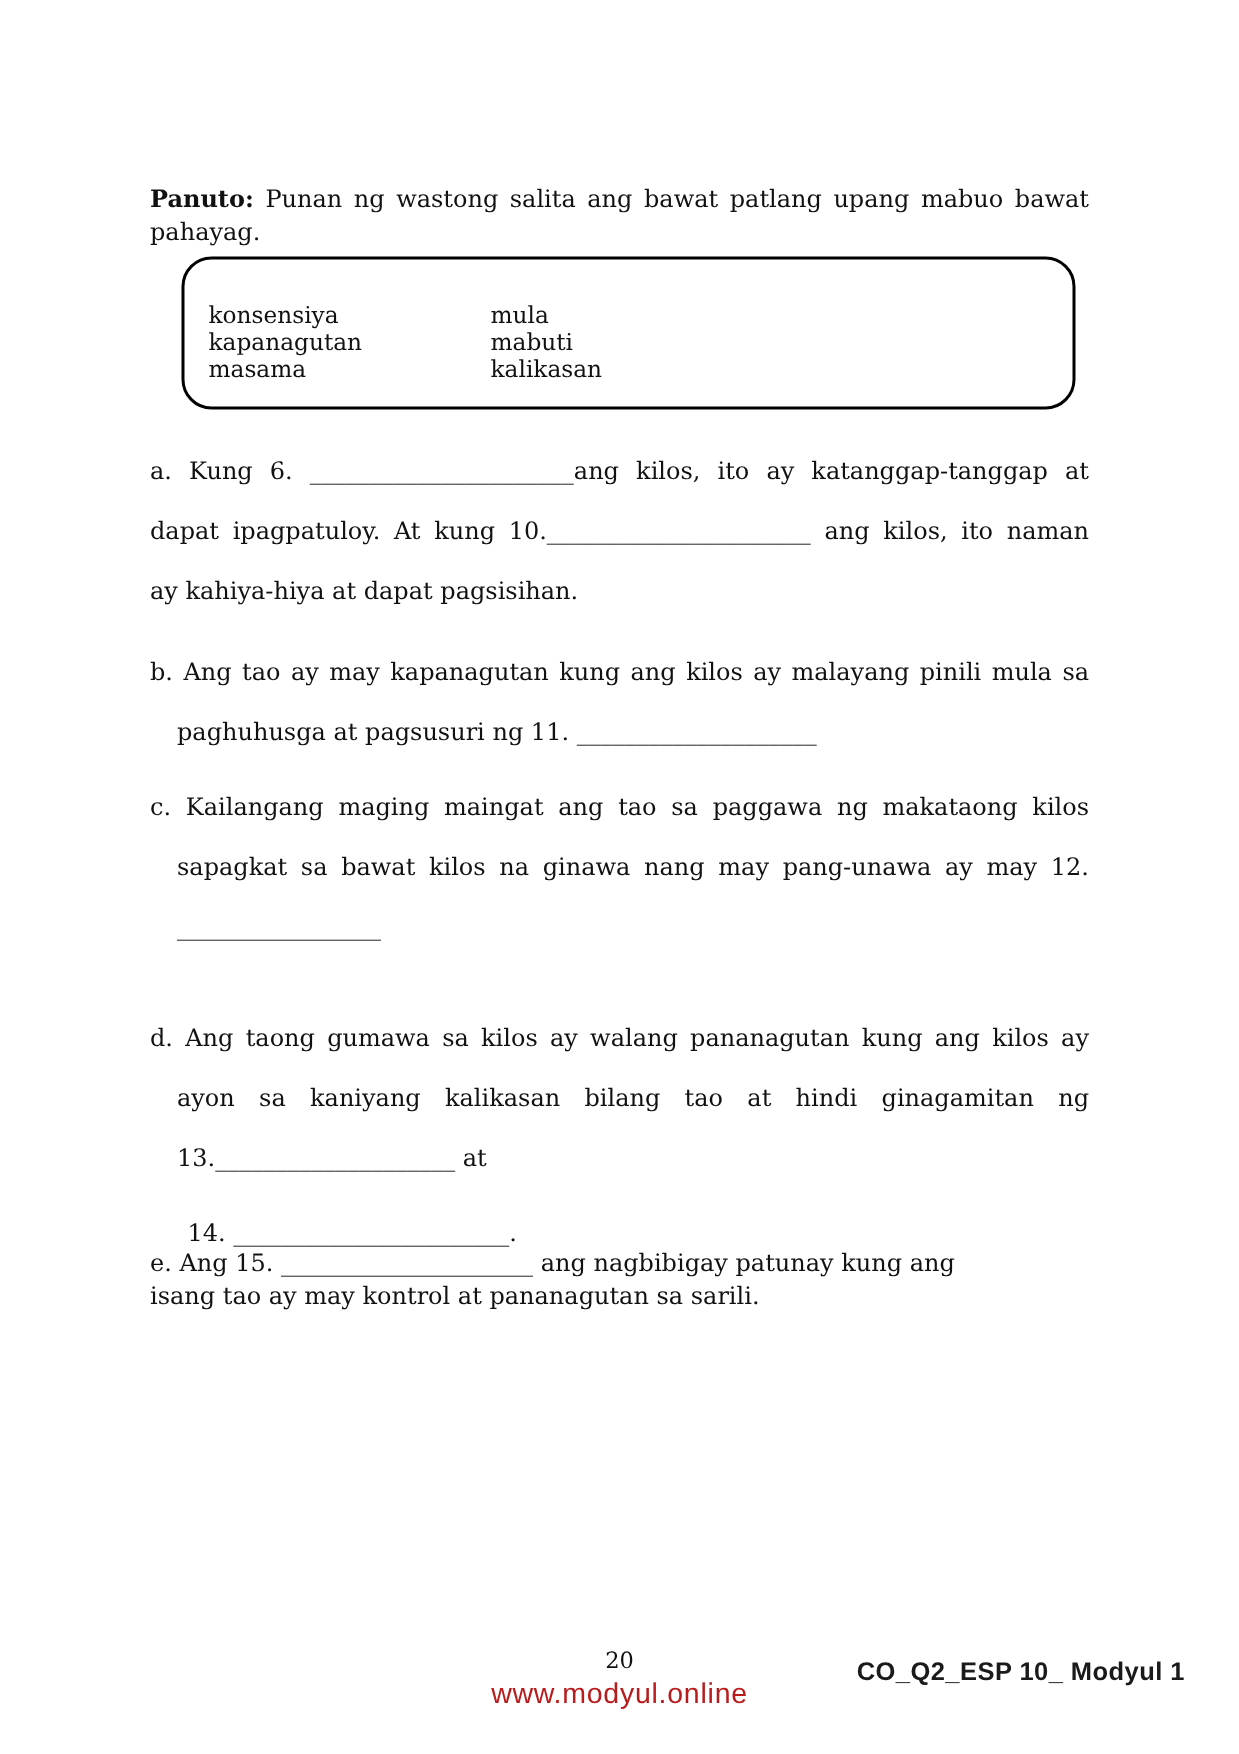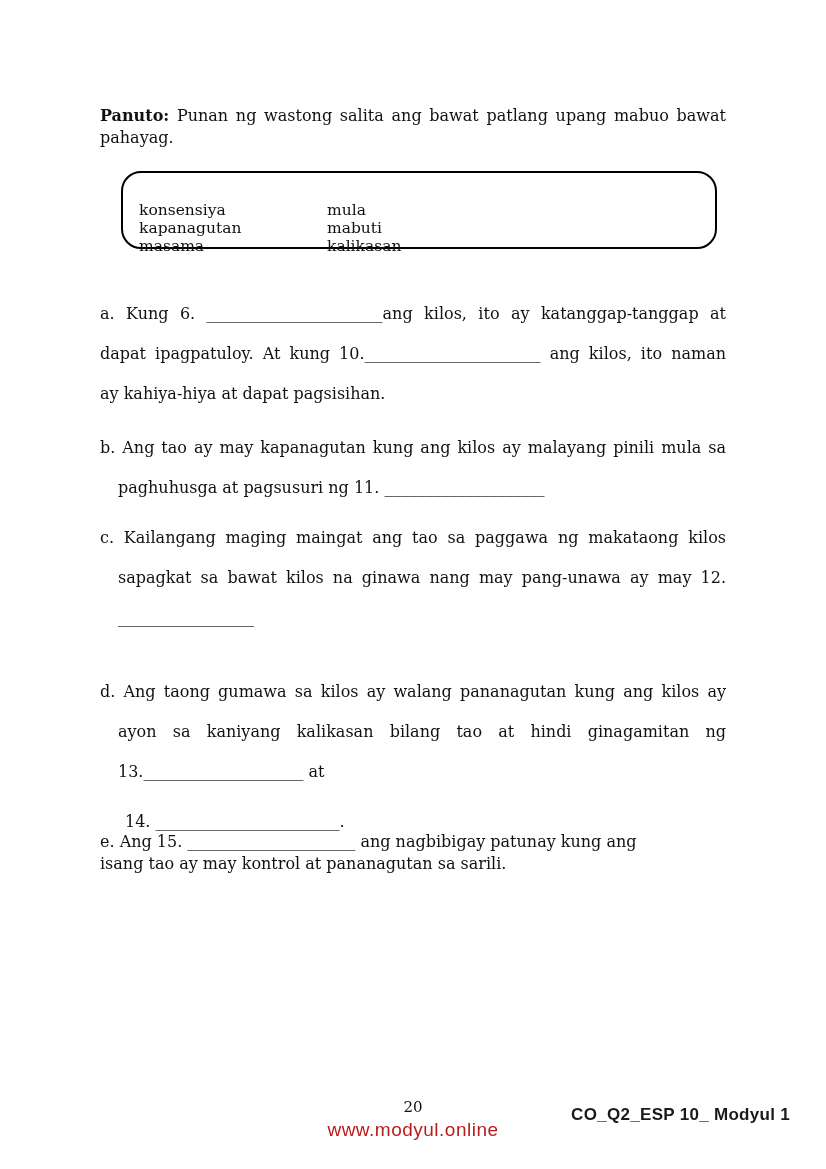--- a/index.html
+++ b/index.html
@@ -16,30 +16,30 @@
     position: absolute;
     left: 100px;
     width: 626px;
     font-size: 16px;
   }
   .line { line-height: 40px; }
   .jfull { text-align: justify; text-align-last: justify; }
   .indent { padding-left: 18px; }
   .indent2 { padding-left: 25px; }
 
-  #instruction { top: 105px; }
+  #instruction { top: 122px; }
   #instruction .line { line-height: 22px; }
   #instruction b { font-weight: bold; }
 
   #word-bank {
     position: absolute;
     left: 121px;
     top: 171px;
     width: 596px;
-    height: 78px;
+    height: 102px;
     box-sizing: border-box;
     border: 2px solid #000000;
     border-radius: 20px;
     display: flex;
     padding: 28px 0 0 16px;
     font-size: 15.5px;
   }
   .wb-col { width: 188px; }
   .wb-col:last-child { width: auto; }
   .wb-item { line-height: 18px; white-space: pre; }

